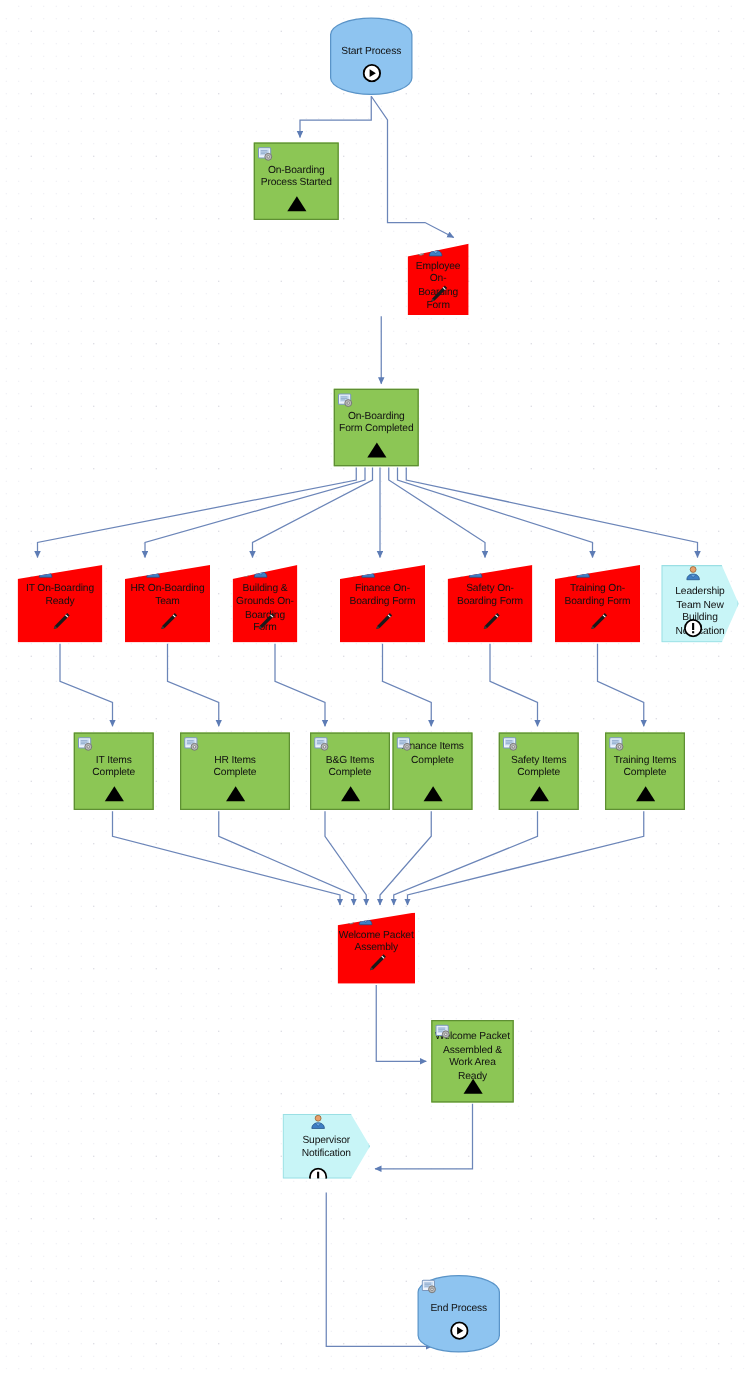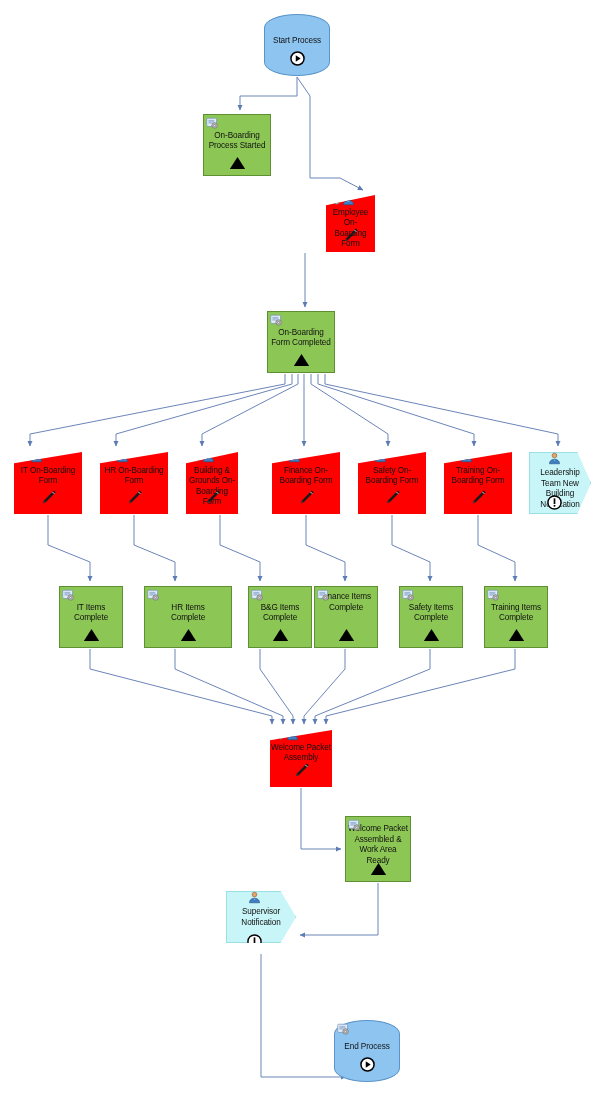--- a/index.html
+++ b/index.html
@@ -202,21 +202,21 @@
             <rect x="1" y="1.5" width="12" height="10" rx="1" fill="#eef3fb" stroke="#7a97be" stroke-width="1"></rect>
             <rect x="2.5" y="3" width="9" height="6" fill="#c9dcf2"></rect>
             <path d="M3.2 4.3h6.6M3.2 5.8h6.6M3.2 7.3h4.4" stroke="#7f9cc0" stroke-width="0.7"></path>
             <circle cx="10.6" cy="10.4" r="3.4" fill="#b9b9b9" stroke="#6d6d6d" stroke-width="0.8"></circle>
             <circle cx="10.6" cy="10.4" r="1.2" fill="#f2f2f2" stroke="#5d5d5d" stroke-width="0.6"></circle>
           </svg>
         </div>
       </div>
       <div class="node form-shape" style="left: 14px; top: 452px; width: 68px; height: 62px;">
         <div class="node-label" style="top: 13.64px;">IT On-Boarding
-Form</div>
+Ready</div>
         <div class="glyph" style="top: 36px;"><svg width="19" height="19" viewBox="0 0 20 20">
             <path d="M15.6 2.6 L17.6 4.6 L7.1 15.1 L4.2 16.1 L5.2 13.2 z" fill="#1a1a1a"></path>
             <path d="M14.1 4.1 L16.1 6.1" stroke="#ffffff" stroke-width="0.9"></path>
             <path d="M4.2 16.1 L5.2 13.2 L7.1 15.1 z" fill="#3a3a3a"></path>
           </svg></div>
         <div class="badges" style="top: -2px;">
           <svg class="badge" viewBox="0 0 16 16">
             <rect x="1" y="1.5" width="12" height="10" rx="1" fill="#eef3fb" stroke="#7a97be" stroke-width="1"></rect>
             <rect x="2.5" y="3" width="9" height="6" fill="#c9dcf2"></rect>
             <path d="M3.2 4.3h6.6M3.2 5.8h6.6M3.2 7.3h4.4" stroke="#7f9cc0" stroke-width="0.7"></path>
@@ -225,21 +225,21 @@
           </svg>
           <svg class="badge" viewBox="0 0 16 16">
             <circle cx="8" cy="4.4" r="2.9" fill="#e8a06a" stroke="#8a5a2b" stroke-width="0.7"></circle>
             <path d="M1.8 14.5c0-3.6 2.8-5.6 6.2-5.6s6.2 2 6.2 5.6z" fill="#3f7fc4" stroke="#1f4e80" stroke-width="0.7"></path>
             <path d="M5.4 9.6 8 12.4 10.6 9.6" fill="#6aa6e0" stroke="#1f4e80" stroke-width="0.5"></path>
           </svg>
         </div>
       </div>
       <div class="node form-shape" style="left: 100px; top: 452px; width: 68px; height: 62px;">
         <div class="node-label" style="top: 13.64px;">HR On-Boarding
-Form</div>
+Team</div>
         <div class="glyph" style="top: 36px;"><svg width="19" height="19" viewBox="0 0 20 20">
             <path d="M15.6 2.6 L17.6 4.6 L7.1 15.1 L4.2 16.1 L5.2 13.2 z" fill="#1a1a1a"></path>
             <path d="M14.1 4.1 L16.1 6.1" stroke="#ffffff" stroke-width="0.9"></path>
             <path d="M4.2 16.1 L5.2 13.2 L7.1 15.1 z" fill="#3a3a3a"></path>
           </svg></div>
         <div class="badges" style="top: -2px;">
           <svg class="badge" viewBox="0 0 16 16">
             <rect x="1" y="1.5" width="12" height="10" rx="1" fill="#eef3fb" stroke="#7a97be" stroke-width="1"></rect>
             <rect x="2.5" y="3" width="9" height="6" fill="#c9dcf2"></rect>
             <path d="M3.2 4.3h6.6M3.2 5.8h6.6M3.2 7.3h4.4" stroke="#7f9cc0" stroke-width="0.7"></path>

